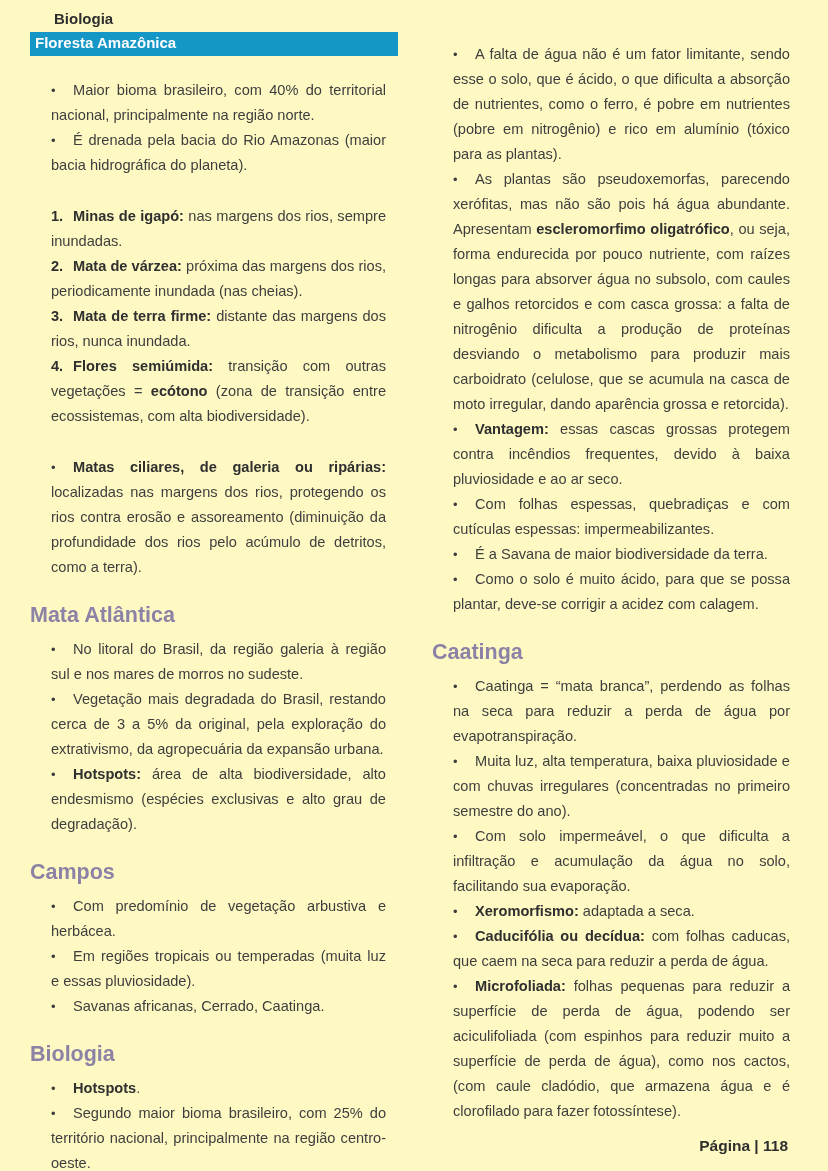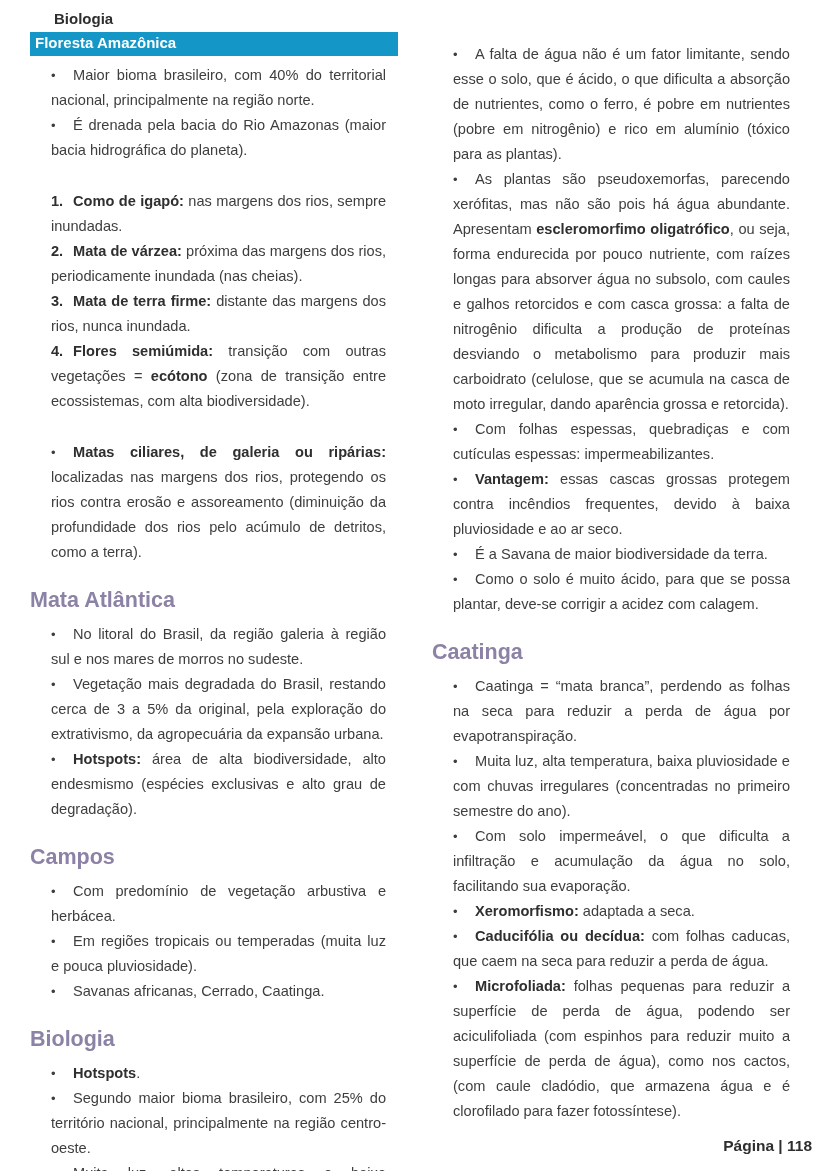--- a/index.html
+++ b/index.html
@@ -1,19 +1,19 @@
 <!DOCTYPE html>
 <html lang="pt"><head>
 <meta charset="utf-8">
 <style>
   html,body{margin:0;padding:0;background:#e9e9e9;}
   .page{
     position:relative;
     width:828px;height:1171px;
-    background:#ffffff;
+    background:#fef9c3;
     font-family:"Liberation Sans","DejaVu Sans",sans-serif;
     color:#3e3e3e;
     overflow:hidden;
     margin:0 auto;
   }
   .columns{
     display:flex;
     padding:8px 26px 0 30px;
     gap:34px;
     box-sizing:border-box;
@@ -23,21 +23,21 @@
   .col-right{width:370px;padding-top:34px;}
   .doc-header{
     margin:2px 0 5px 24px;
     font-size:15px;font-weight:700;color:#2e2e2e;
   }
   .title-bar{
     background:#1496c6;
     color:#ffffff;
     font-size:15px;font-weight:700;
     padding:2px 6px 4px 5px;
-    margin-bottom:7px;
+    margin-bottom:22px;
     line-height:18px;
   }
   .heading{
     font-size:21.5px;
     font-weight:700;
     color:#8c82a6;
     margin:22px 0 9px 0;
     line-height:26px;
   }
   p.li{
@@ -50,64 +50,64 @@
   .marker{
     display:inline-block;
     width:22px;
   }
   .marker.num{font-weight:700;color:#2f2f2f;}
   .marker.dot{font-size:13px;}
   span.b{font-weight:700;color:#2f2f2f;}
   span.r{font-weight:400;}
   .footer{
     position:absolute;
-    right:16px;bottom:16px;
+    right:40px;bottom:16px;
     font-size:15.5px;font-weight:700;color:#2e2e2e;
   }
 </style>
 </head>
 <body>
 
 <div class="page">
   <div class="columns">
     <div class="col col-left">
       <div class="doc-header">Biologia</div>
       <div class="title-bar">
         <span>Floresta Amazônica</span>
       </div>
       <div class="blocks" id="left-blocks">
           <p class="li"><span class="marker dot">•</span><span class="r">Maior bioma brasileiro, com 40% do territorial nacional, principalmente na região norte.</span></p>
           <p class="li"><span class="marker dot">•</span><span class="r">É drenada pela bacia do Rio Amazonas (maior bacia hidrográfica do planeta).</span></p>
           <div class="spacer"></div>
-          <p class="li"><span class="marker num">1.</span><span class="b">Como de igapó:</span><span class="r"> nas margens dos rios, sempre inundadas.</span></p>
+          <p class="li"><span class="marker num">1.</span><span class="b">Minas de igapó:</span><span class="r"> nas margens dos rios, sempre inundadas.</span></p>
           <p class="li"><span class="marker num">2.</span><span class="b">Mata de várzea:</span><span class="r"> próxima das margens dos rios, periodicamente inundada (nas cheias).</span></p>
           <p class="li"><span class="marker num">3.</span><span class="b">Mata de terra firme:</span><span class="r"> distante das margens dos rios, nunca inundada.</span></p>
           <p class="li"><span class="marker num">4.</span><span class="b">Flores semiúmida:</span><span class="r"> transição com outras vegetações = </span><span class="b">ecótono</span><span class="r"> (zona de transição entre ecossistemas, com alta biodiversidade).</span></p>
           <div class="spacer"></div>
           <p class="li"><span class="marker dot">•</span><span class="b">Matas ciliares, de galeria ou ripárias:</span><span class="r"> localizadas nas margens dos rios, protegendo os rios contra erosão e assoreamento (diminuição da profundidade dos rios pelo acúmulo de detritos, como a terra).</span></p>
           <h2 class="heading">Mata Atlântica</h2>
           <p class="li"><span class="marker dot">•</span><span class="r">No litoral do Brasil, da região galeria à região sul e nos mares de morros no sudeste.</span></p>
           <p class="li"><span class="marker dot">•</span><span class="r">Vegetação mais degradada do Brasil, restando cerca de 3 a 5% da original, pela exploração do extrativismo, da agropecuária da expansão urbana.</span></p>
           <p class="li"><span class="marker dot">•</span><span class="b">Hotspots:</span><span class="r"> área de alta biodiversidade, alto endesmismo (espécies exclusivas e alto grau de degradação).</span></p>
           <h2 class="heading">Campos</h2>
           <p class="li"><span class="marker dot">•</span><span class="r">Com predomínio de vegetação arbustiva e herbácea.</span></p>
-          <p class="li"><span class="marker dot">•</span><span class="r">Em regiões tropicais ou temperadas (muita luz e pouca pluviosidade).</span></p>
+          <p class="li"><span class="marker dot">•</span><span class="r">Em regiões tropicais ou temperadas (muita luz e essas pluviosidade).</span></p>
           <p class="li"><span class="marker dot">•</span><span class="r">Savanas africanas, Cerrado, Caatinga.</span></p>
           <h2 class="heading">Biologia</h2>
           <p class="li"><span class="marker dot">•</span><span class="b">Hotspots</span><span class="r">.</span></p>
           <p class="li"><span class="marker dot">•</span><span class="r">Segundo maior bioma brasileiro, com 25% do território nacional, principalmente na região centro-oeste.</span></p>
           <p class="li"><span class="marker dot">•</span><span class="r">Muita luz, altas temperaturas e baixa pluviosidade, mas muita água no subsolo.</span></p>
         </div>
     </div>
     <div class="col col-right">
       <div class="blocks" id="right-blocks">
           <p class="li"><span class="marker dot">•</span><span class="r">A falta de água não é um fator limitante, sendo esse o solo, que é ácido, o que dificulta a absorção de nutrientes, como o ferro, é pobre em nutrientes (pobre em nitrogênio) e rico em alumínio (tóxico para as plantas).</span></p>
           <p class="li"><span class="marker dot">•</span><span class="r">As plantas são pseudoxemorfas, parecendo xerófitas, mas não são pois há água abundante. Apresentam </span><span class="b">escleromorfimo oligatrófico</span><span class="r">, ou seja, forma endurecida por pouco nutriente, com raízes longas para absorver água no subsolo, com caules e galhos retorcidos e com casca grossa: a falta de nitrogênio dificulta a produção de proteínas desviando o metabolismo para produzir mais carboidrato (celulose, que se acumula na casca de moto irregular, dando aparência grossa e retorcida).</span></p>
+          <p class="li"><span class="marker dot">•</span><span class="b">Vantagem:</span><span class="r"> essas cascas grossas protegem contra incêndios frequentes, devido à baixa pluviosidade e ao ar seco.</span></p>
           <p class="li"><span class="marker dot">•</span><span class="r">Com folhas espessas, quebradiças e com cutículas espessas: impermeabilizantes.</span></p>
-          <p class="li"><span class="marker dot">•</span><span class="b">Vantagem:</span><span class="r"> essas cascas grossas protegem contra incêndios frequentes, devido à baixa pluviosidade e ao ar seco.</span></p>
           <p class="li"><span class="marker dot">•</span><span class="r">É a Savana de maior biodiversidade da terra.</span></p>
           <p class="li"><span class="marker dot">•</span><span class="r">Como o solo é muito ácido, para que se possa plantar, deve-se corrigir a acidez com calagem.</span></p>
           <h2 class="heading">Caatinga</h2>
           <p class="li"><span class="marker dot">•</span><span class="r">Caatinga = “mata branca”, perdendo as folhas na seca para reduzir a perda de água por evapotranspiração.</span></p>
           <p class="li"><span class="marker dot">•</span><span class="r">Muita luz, alta temperatura, baixa pluviosidade e com chuvas irregulares (concentradas no primeiro semestre do ano).</span></p>
           <p class="li"><span class="marker dot">•</span><span class="r">Com solo impermeável, o que dificulta a infiltração e acumulação da água no solo, facilitando sua evaporação.</span></p>
           <p class="li"><span class="marker dot">•</span><span class="b">Xeromorfismo:</span><span class="r"> adaptada a seca.</span></p>
           <p class="li"><span class="marker dot">•</span><span class="b">Caducifólia ou decídua:</span><span class="r"> com folhas caducas, que caem na seca para reduzir a perda de água.</span></p>
           <p class="li"><span class="marker dot">•</span><span class="b">Microfoliada:</span><span class="r"> folhas pequenas para reduzir a superfície de perda de água, podendo ser aciculifoliada (com espinhos para reduzir muito a superfície de perda de água), como nos cactos, (com caule cladódio, que armazena água e é clorofilado para fazer fotossíntese).</span></p>
         </div>

